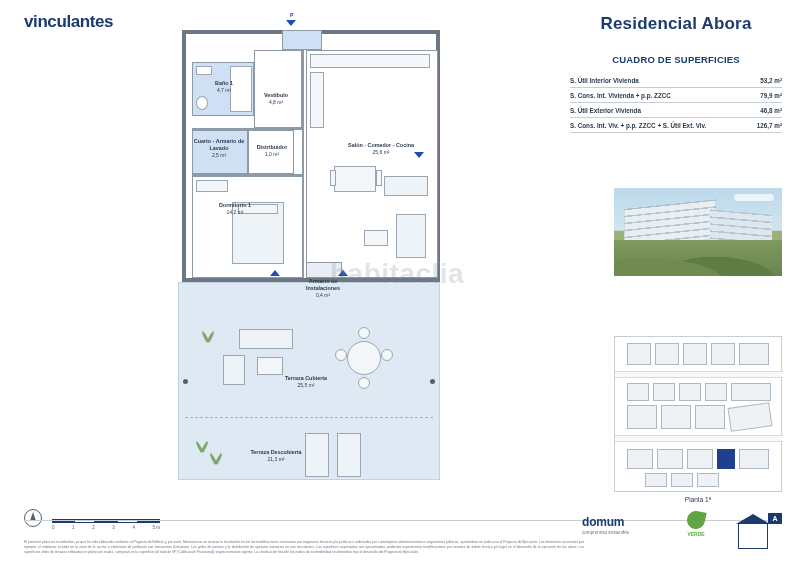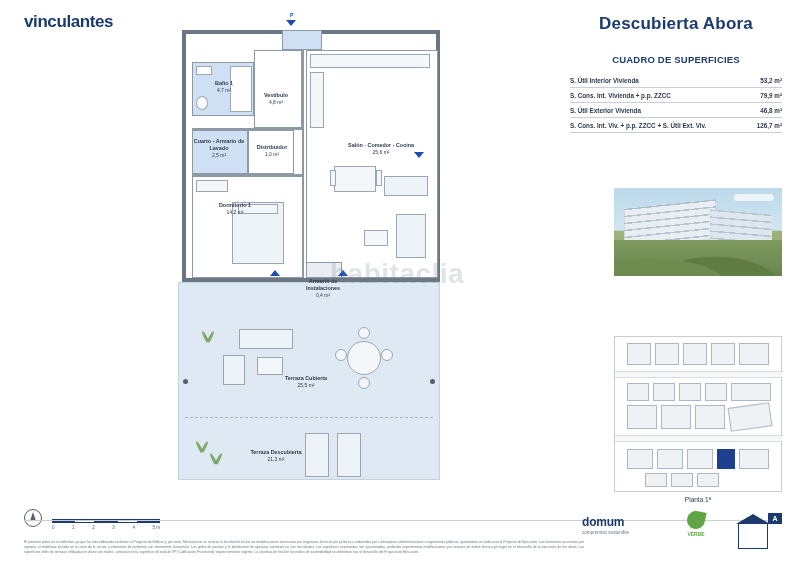--- a/index.html
+++ b/index.html
@@ -182,21 +182,21 @@
     text-align: center; line-height: 11px;
   }
   .hr-top { position: absolute; left: 24px; right: 18px; bottom: 46px; height: 0; border-top: 0.6px solid #c9ced6; }
 </style>
 </head>
 <body>
 
 <div id="brand">vinculantes</div>
 
 <div id="right-col">
-  <div id="proj-title">Descubierta Abora</div>
+  <div id="proj-title">Residencial Abora</div>
   <div id="areas-title">CUADRO DE SUPERFICIES</div>
   <table class="areas">
     <tbody>
         <tr>
       <td class="lbl">S. Útil Interior Vivienda</td>
       <td class="val">53,2 m²</td>
     </tr>
     <tr>
       <td class="lbl">S. Cons. Int. Vivienda + p.p. ZZCC</td>
       <td class="val">79,9 m²</td>

